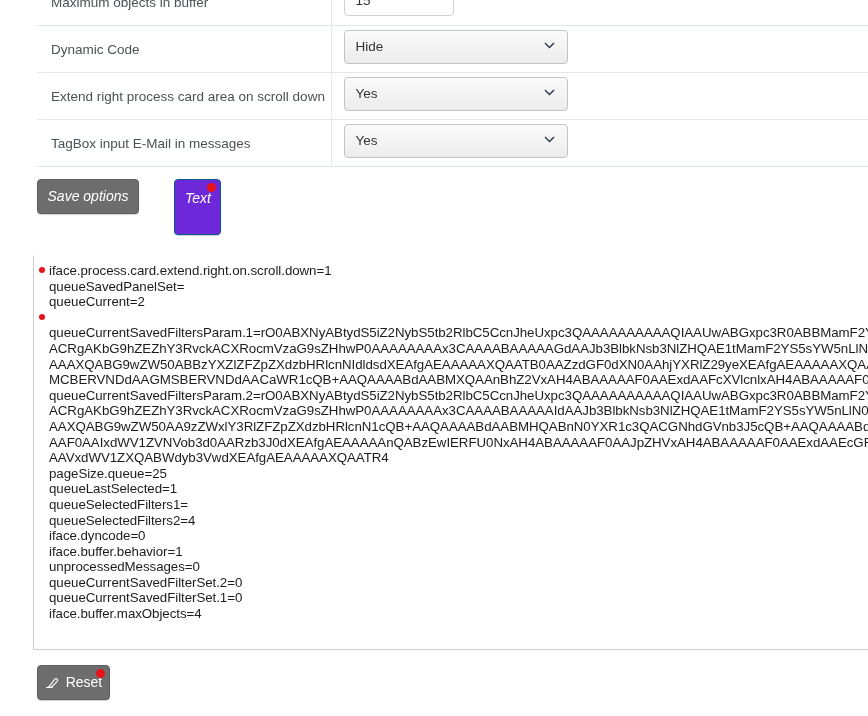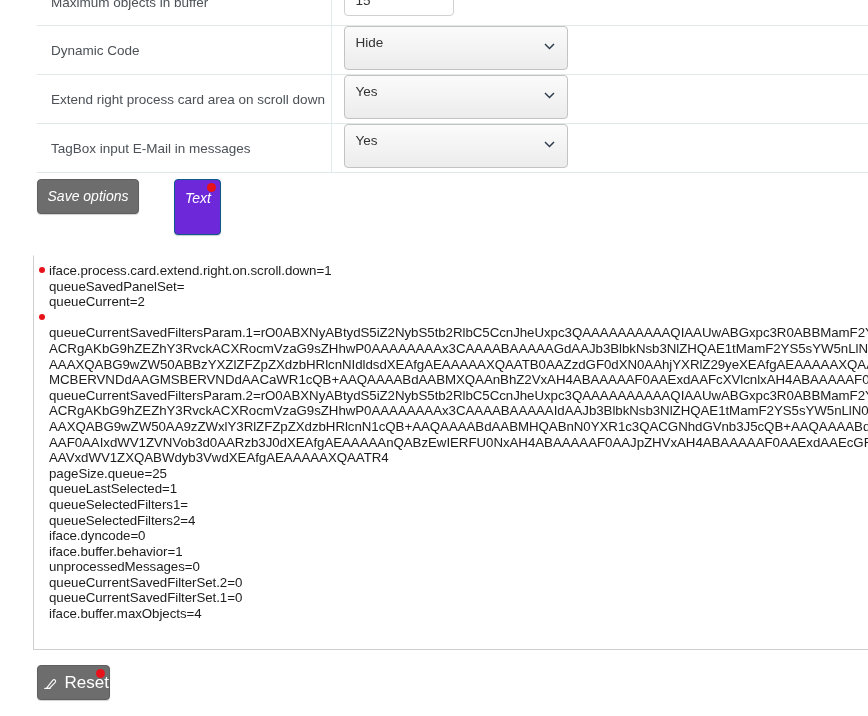--- a/index.html
+++ b/index.html
@@ -36,21 +36,21 @@
     white-space: nowrap;
   }
   td.control-cell {
     padding-left: 12px;
   }
 
   .select-box {
     position: relative;
     display: inline-block;
     width: 224px;
-    height: 44px;
+    height: 34px;
     line-height: 32px;
     border: 1px solid #c3c3c3;
     border-radius: 4px;
     background: linear-gradient(to bottom, #fbfbfb 0%, #ececec 100%);
     font-size: 13.5px;
     color: #333;
     padding-left: 11px;
     cursor: pointer;
     white-space: nowrap;
     overflow: hidden;
@@ -158,22 +158,22 @@
 
   
   .btn-reset {
     position: absolute;
     left: 37px; top: 665px;
     width: 73px; height: 35px; line-height: 33px;
     background: #6d6d6d;
     border: 1px solid #5e5e5e;
     border-radius: 4px;
     color: #fff;
-    font-size: 17px;
-    text-align: right;
+    font-size: 14px;
+    text-align: center;
     cursor: pointer;
     box-shadow: 0 1px 1px rgba(0,0,0,.18);
   }
   .btn-reset .eraser {
     display: inline-block;
     vertical-align: -2px;
     margin-right: 3px;
   }
   .btn-reset .label { vertical-align: 0px; }
 </style>

